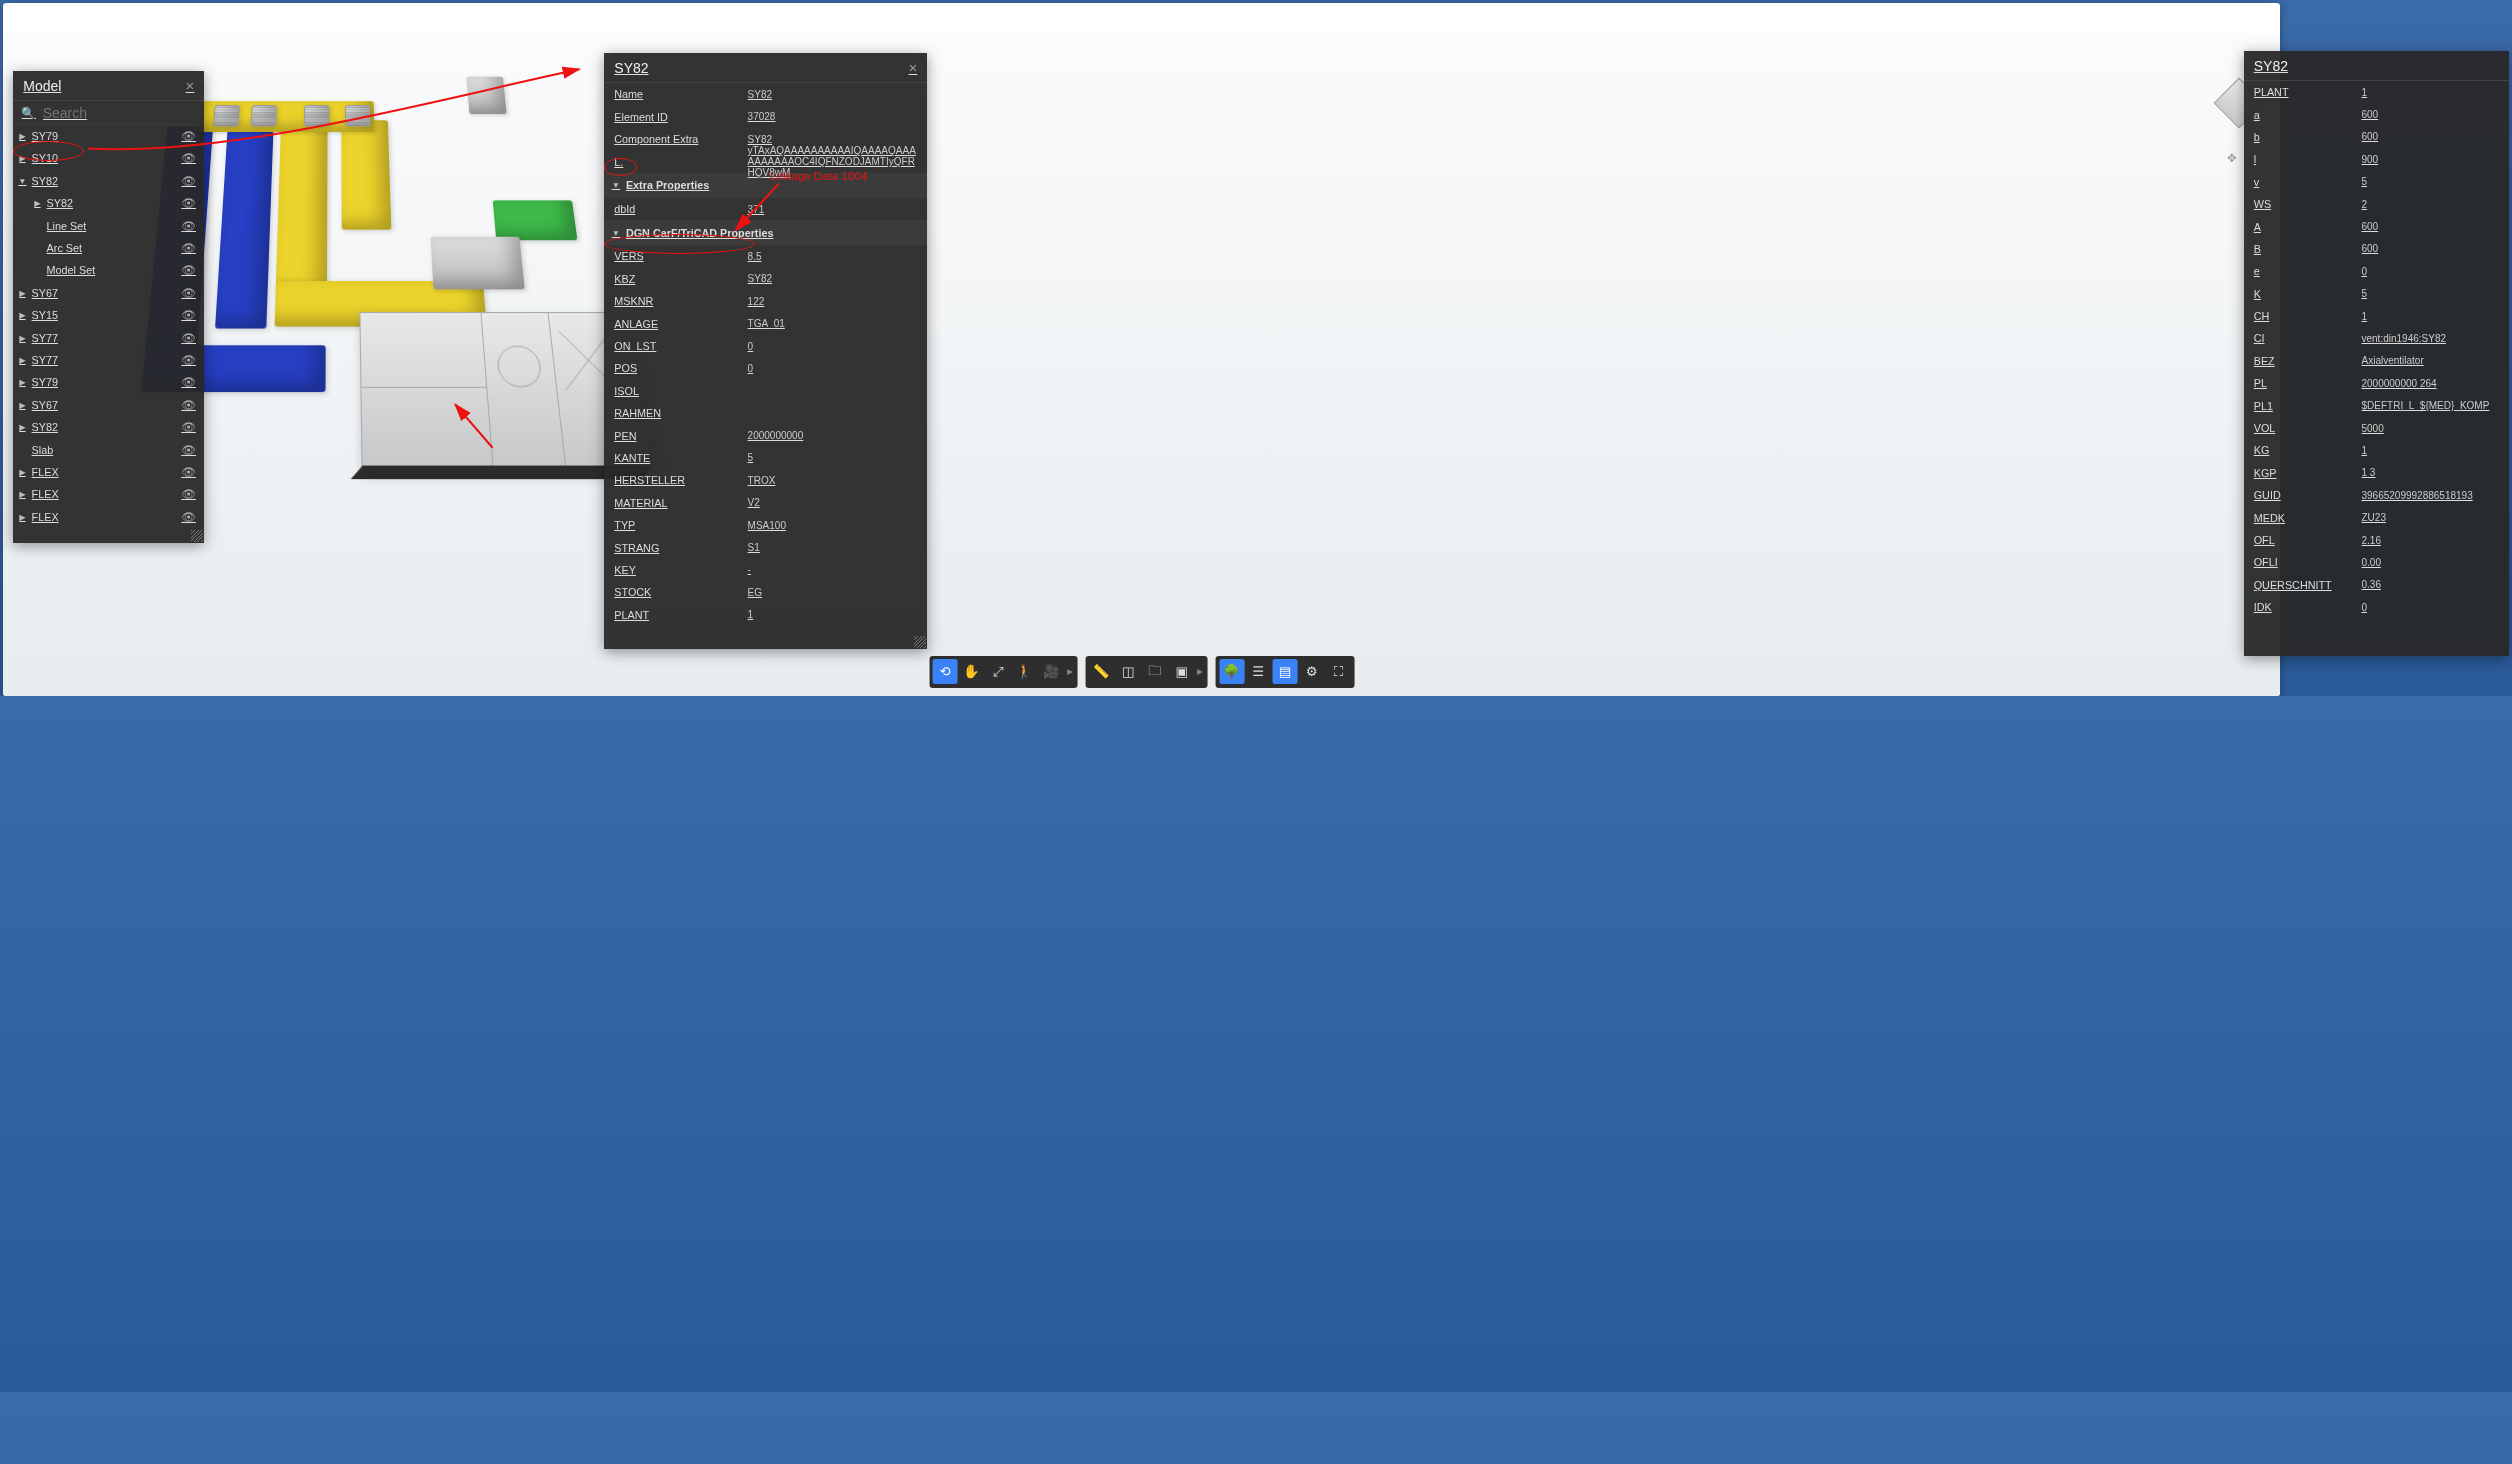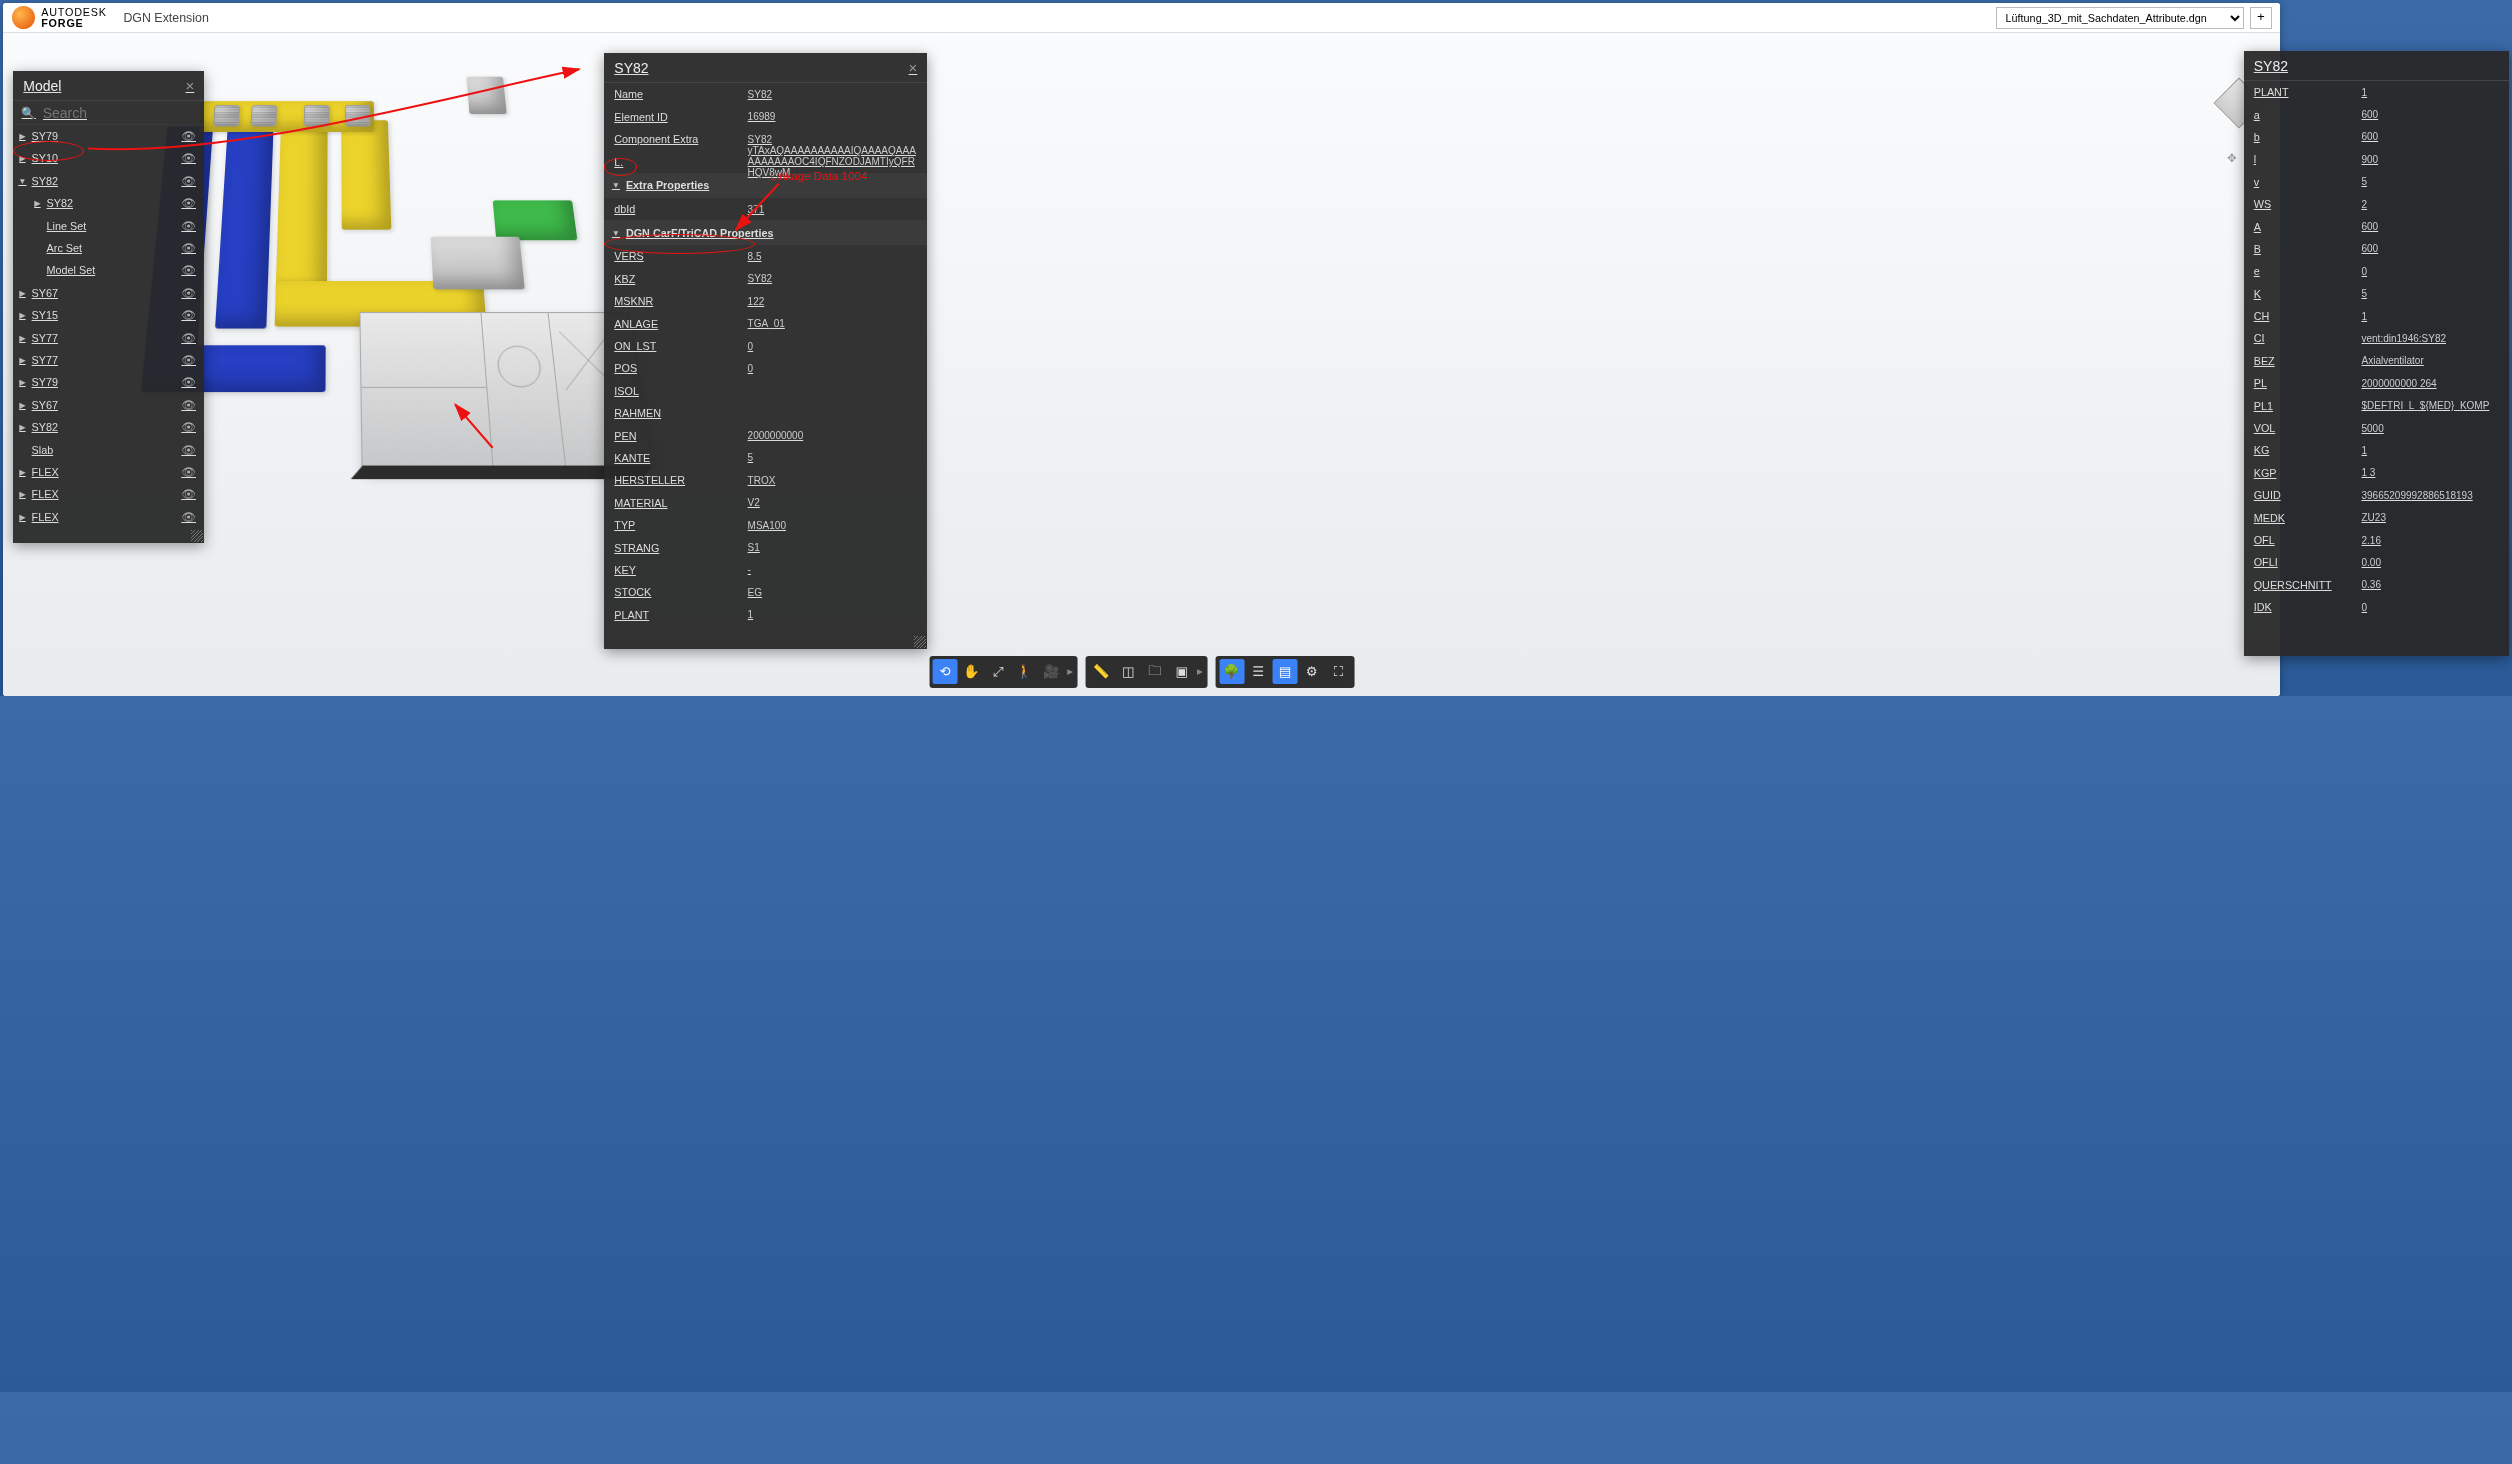--- a/index.html
+++ b/index.html
@@ -138,33 +138,20 @@
 
   
   .panel-body::-webkit-scrollbar{width:6.6px;}
   .panel-body::-webkit-scrollbar-thumb{background:#555;border-radius:3.3px;}
 </style>
 </head>
 <body>
 
 <div class="app-frame">
 
-  <div class="header">
-    <div class="logo"></div>
-    <div class="brand">
-      <span>AUTODESK</span>
-      <strong>FORGE</strong>
-    </div>
-    <div class="app-title">DGN Extension</div>
-    <div class="header-spacer"></div>
-    <select class="file-select">
-      <option>Lüftung_3D_mit_Sachdaten_Attribute.dgn</option>
-    </select>
-    <div class="plus-btn">+</div>
-  </div>
 
   <div class="viewer">
 
     <div class="duct-scene">
       <div class="duct d-blue" style="left:83px;top:33px;width:50px;height:265px;"></div>
       <div class="duct d-blue" style="left:149px;top:33px;width:50px;height:232px;"></div>
       <div class="duct d-blue" style="left:83px;top:282px;width:174px;height:46px;"></div>
       <div class="duct d-yellow" style="left:207px;top:25px;width:51px;height:207px;"></div>
       <div class="duct d-yellow" style="left:207px;top:215px;width:207px;height:48px;"></div>
       <div class="duct d-yellow" style="left:273px;top:25px;width:51px;height:133px;"></div>
@@ -331,21 +318,21 @@
       <span>SY82</span>
       <span class="close-x">×</span>
     </div>
     <div class="panel-body" id="props-body">
         <div class="prop-row">
           <div class="k">Name</div>
           <div class="v">SY82</div>
         </div>
         <div class="prop-row">
           <div class="k">Element ID</div>
-          <div class="v">16989</div>
+          <div class="v">37028</div>
         </div>
         <div class="prop-row">
           <div class="k">Component Extra</div>
           <div class="v">SY82</div>
         </div>
         <div class="prop-row">
           <div class="k">L.</div>
           <div class="v">yTAxAQAAAAAAAAAAIQAAAAQAAAAAAAAAAOC4IQFNZODJAMTIyQFRHQV8wM</div>
         </div>
         <div class="prop-section">

